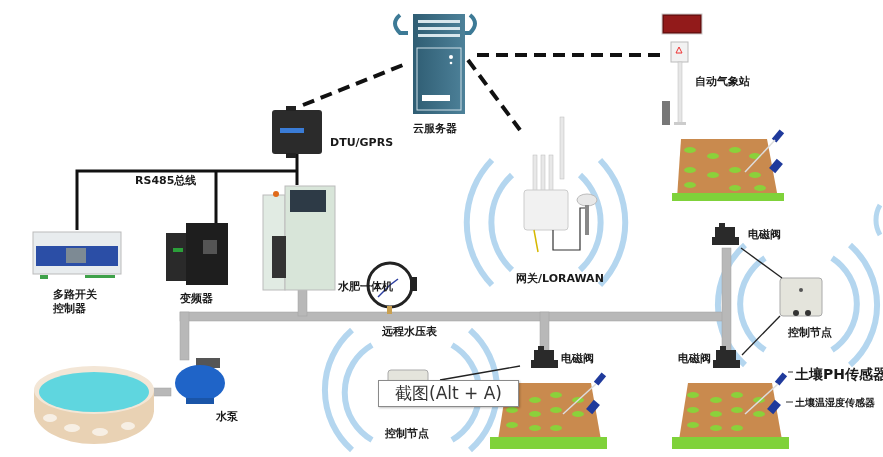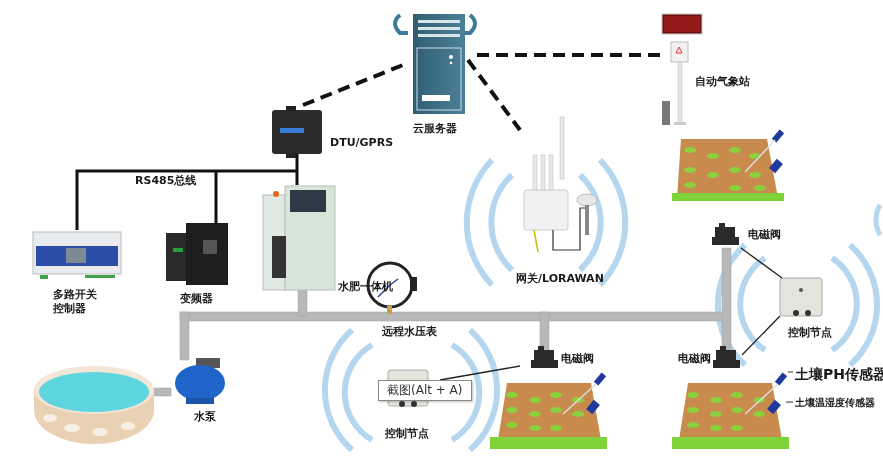--- a/index.html
+++ b/index.html
@@ -1,21 +1,21 @@
 <!DOCTYPE html>
 <html><head>
 <meta charset="utf-8">
 <style>
   html, body { margin:0; padding:0; background:#ffffff; }
   body { width:883px; height:457px; position:relative; overflow:hidden;
          font-family:"DejaVu Sans", sans-serif; }
   #stage { position:absolute; left:0; top:0; width:883px; height:457px; }
   .lbl { position:absolute; font-size:11px; font-weight:bold; color:#1a1a1a; white-space:nowrap; line-height:1.25; text-align:left; }
   .lbl.left { text-align:center; }
-  .tooltip { position:absolute; left:378px; top:380px; background:#fff; border:1px solid #8a8a8a; font-size:12px; color:#333; padding:1px 8px; box-shadow:1px 1px 2px rgba(0,0,0,0.25); white-space:nowrap; }
+  .tooltip { position:absolute; left:378px; top:380px; background:#fff; border:1px solid #8a8a8a; font-size:17px; color:#333; padding:1px 16px; box-shadow:1px 1px 2px rgba(0,0,0,0.25); white-space:nowrap; }
 </style>
 </head>
 <body>
 
 <svg id="stage" width="883" height="457" viewBox="0 0 883 457">
   <defs>
     <radialGradient id="waveGrad" cx="50%" cy="50%" r="50%">
       <stop offset="70%" stop-color="#ffffff" stop-opacity="0"></stop>
       <stop offset="100%" stop-color="#7bb8e2" stop-opacity="0.9"></stop>
     </radialGradient>
@@ -266,21 +266,21 @@
 <div class="lbl left" style="left:695px;top:75px;">自动气象站</div>
 <div class="lbl" style="left:135px;top:152px;margin-top:22px;">RS485总线</div>
 <div class="lbl" style="left:506px;top:272px;margin-left:10px;">网关/LORAWAN</div>
 <div class="lbl" style="left:53px;top:288px;">
   <div>多路开关</div>
   <div>控制器</div>
 </div>
 <div class="lbl" style="left:180px;top:292px;">变频器</div>
 <div class="lbl left" style="left:338px;top:236px;margin-top:44px;">水肥一体机</div>
 <div class="lbl" style="left:354px;top:325px;margin-left:28px;">远程水压表</div>
-<div class="lbl" style="left:194px;top:410px;">水泵</div>
+<div class="lbl" style="left:216px;top:410px;">水泵</div>
 <div class="lbl" style="left:385px;top:427px;">控制节点</div>
 <div class="lbl" style="left:788px;top:326px;">控制节点</div>
 <div class="lbl left" style="left:561px;top:352px;">电磁阀</div>
 <div class="lbl left" style="left:748px;top:228px;">电磁阀</div>
 <div class="lbl left" style="left:678px;top:352px;">电磁阀</div>
 <div class="lbl left" style="left:795px;top:366px;font-size:14px;">土壤PH传感器</div>
 <div class="lbl left" style="left:795px;top:397px;font-size:10px;">土壤温湿度传感器</div>
 
 <div class="tooltip">截图(Alt + A)</div>
 

